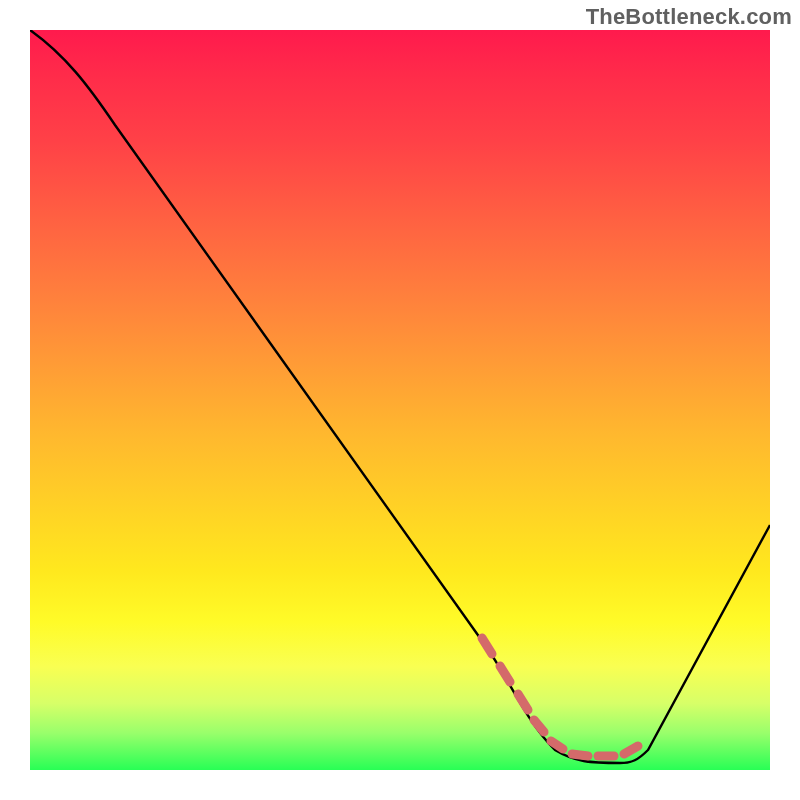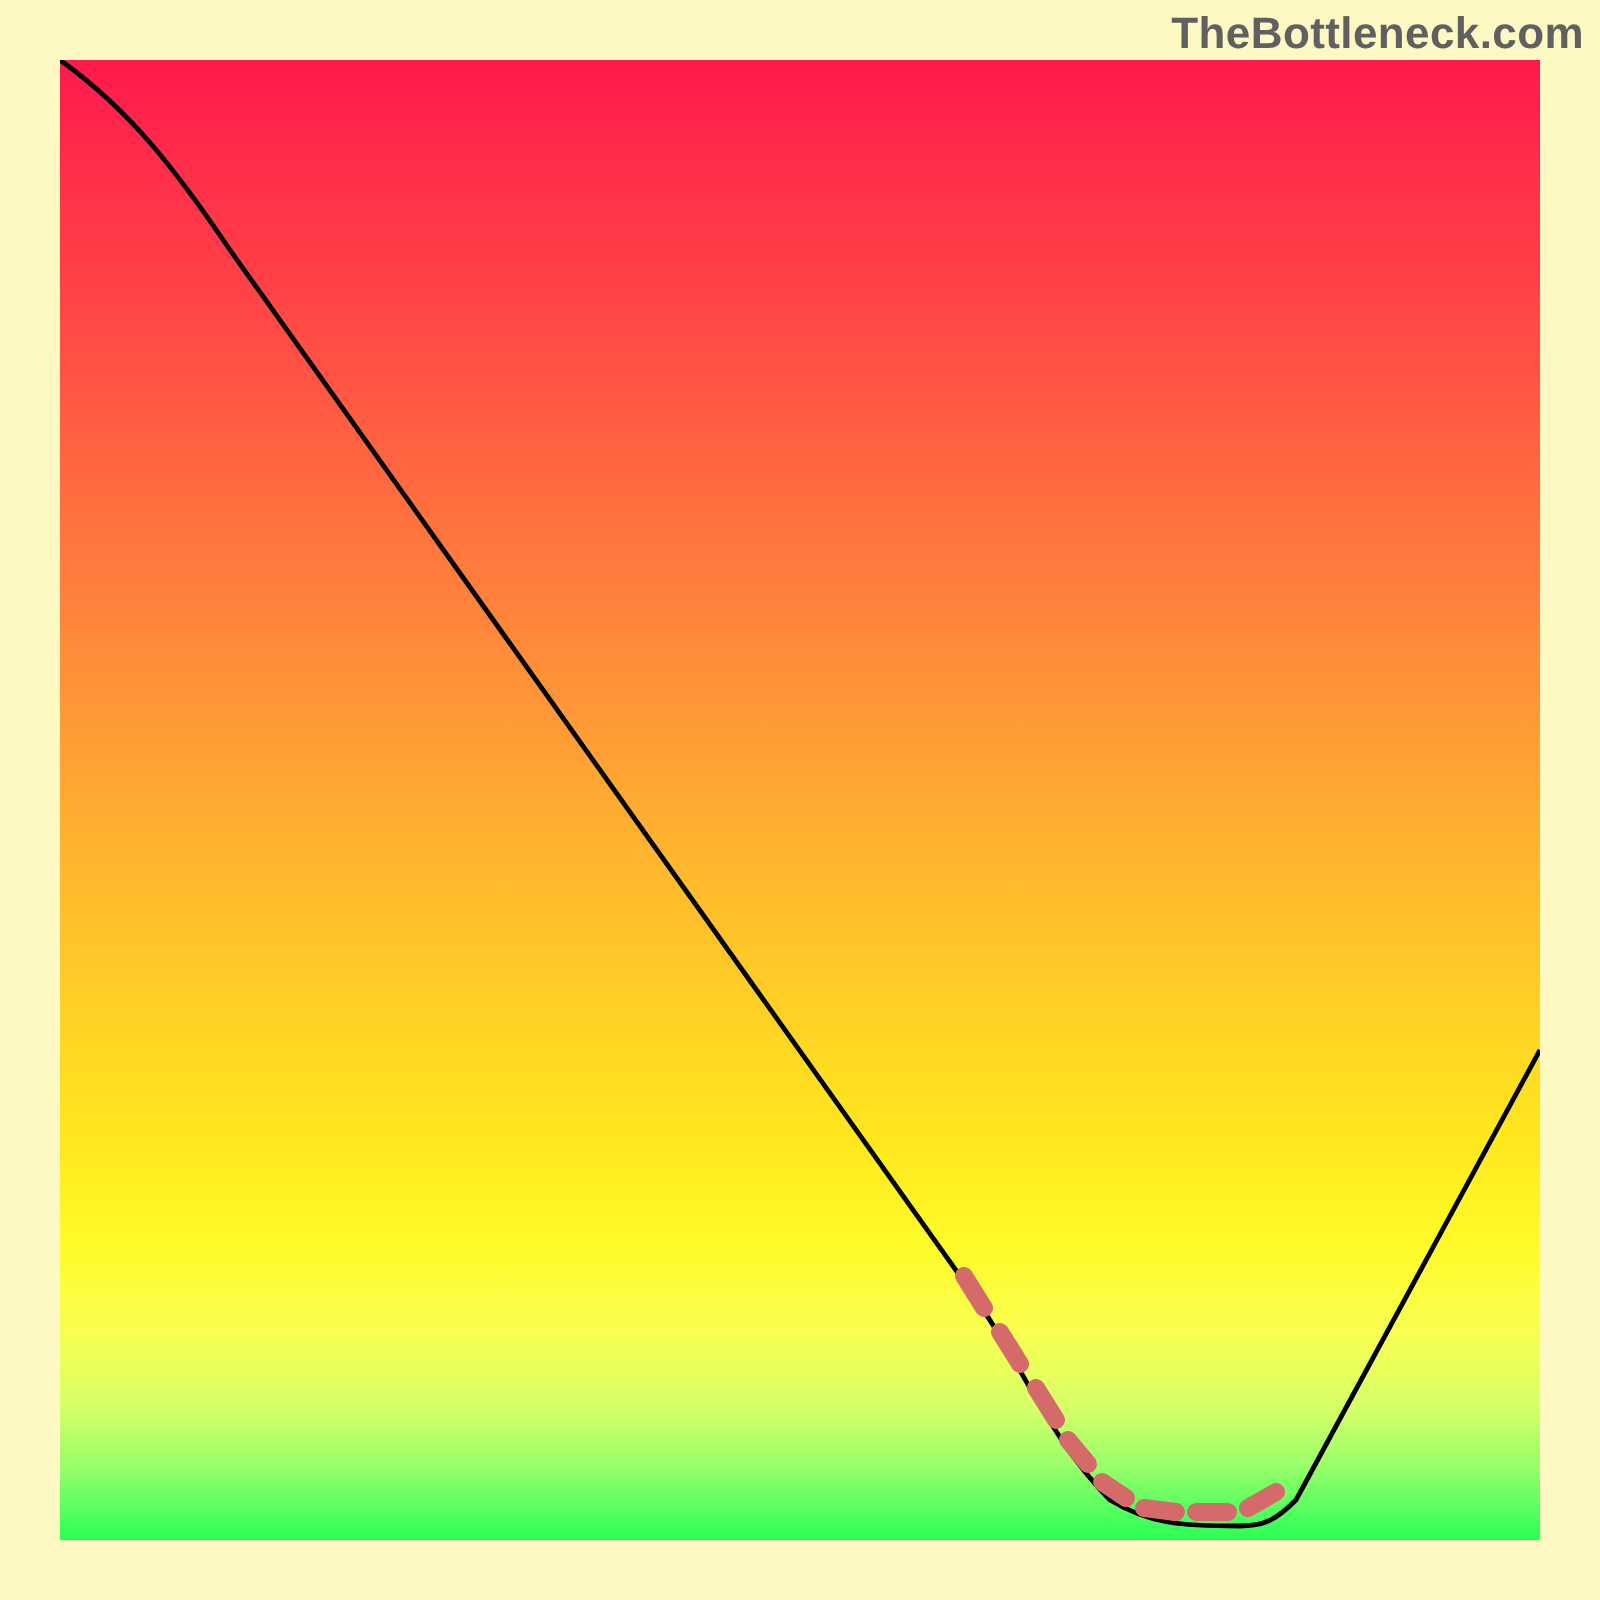--- a/index.html
+++ b/index.html
@@ -8,21 +8,21 @@
     width: 800px;
     height: 800px;
     background: #000;
     overflow: hidden;
     font-family: Arial, Helvetica, sans-serif;
   }
   .frame {
     position: relative;
     width: 800px;
     height: 800px;
-    background: #fef9c3;
+    background: #ffffff;
   }
   .watermark {
     position: absolute;
     top: 4px;
     right: 8px;
     color: #606060;
     font-size: 22px;
     font-weight: 600;
     letter-spacing: 0.2px;
     z-index: 5;

